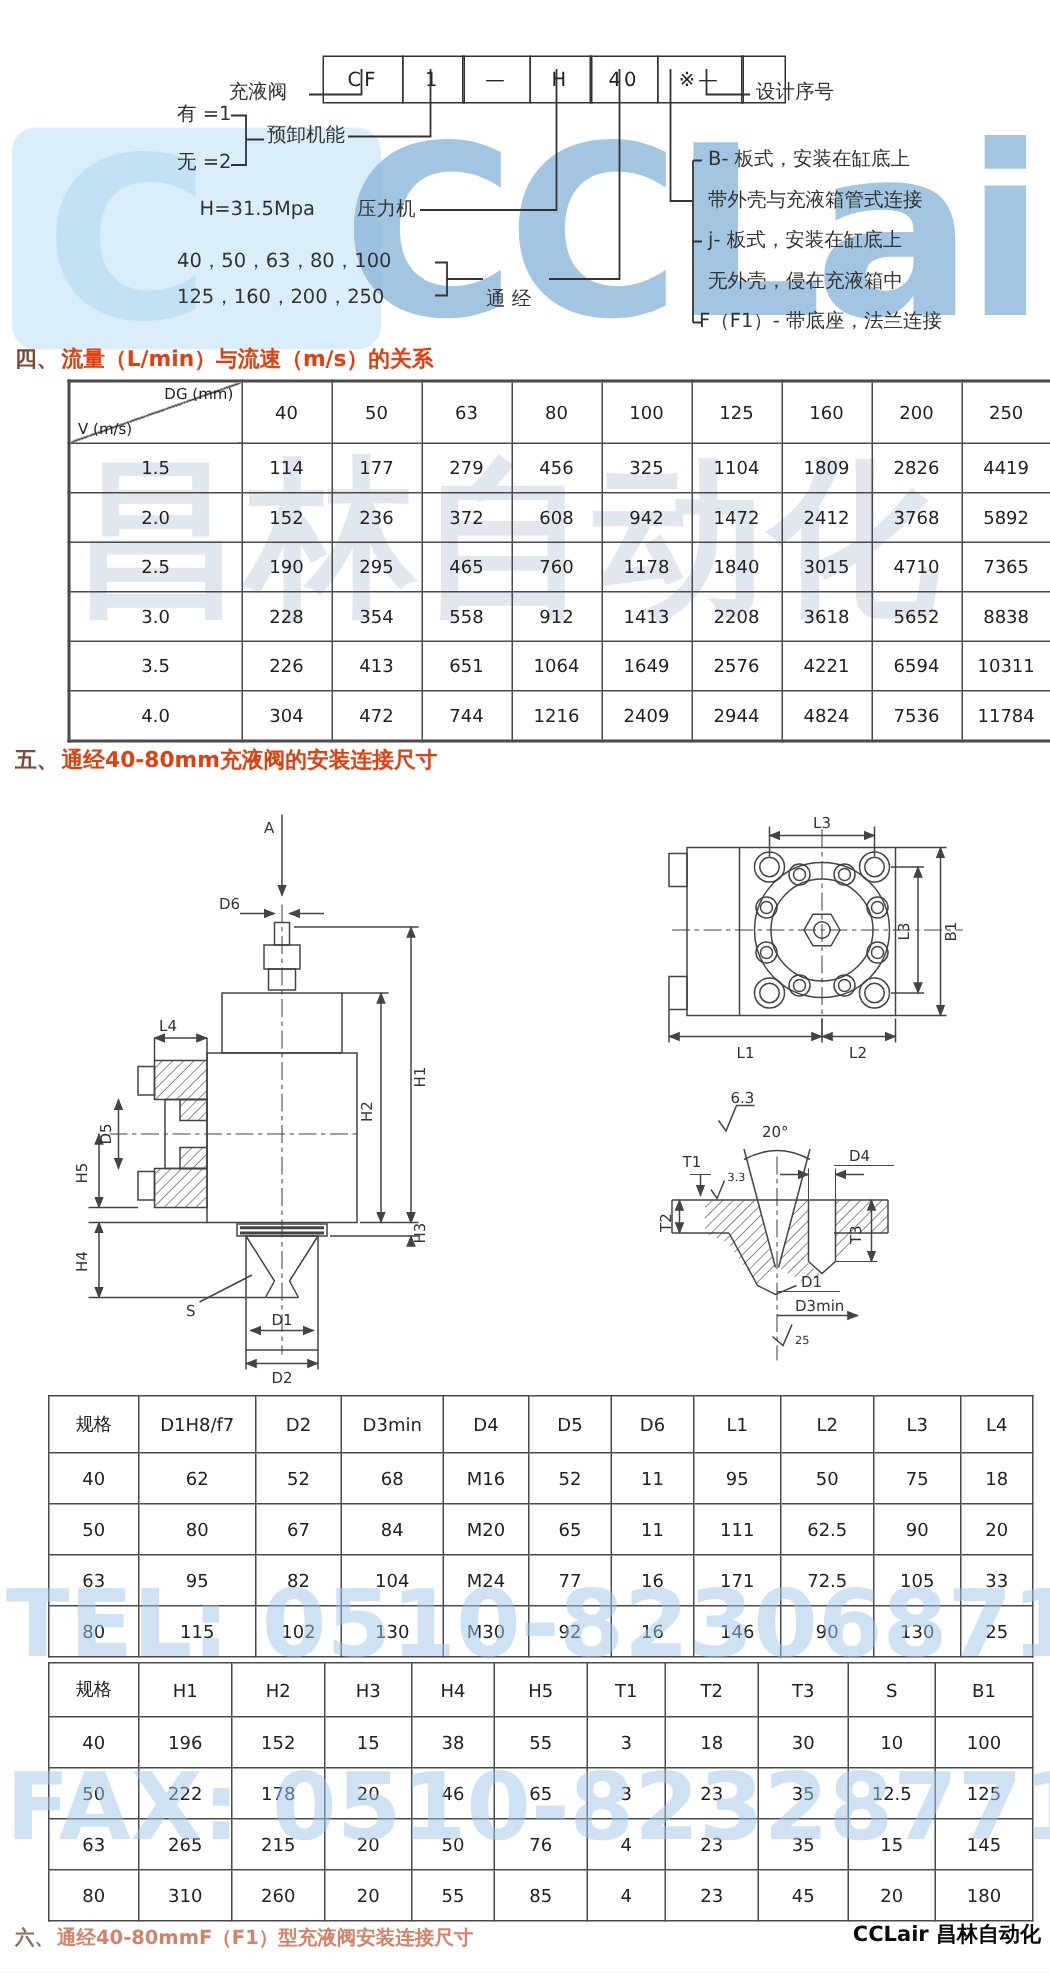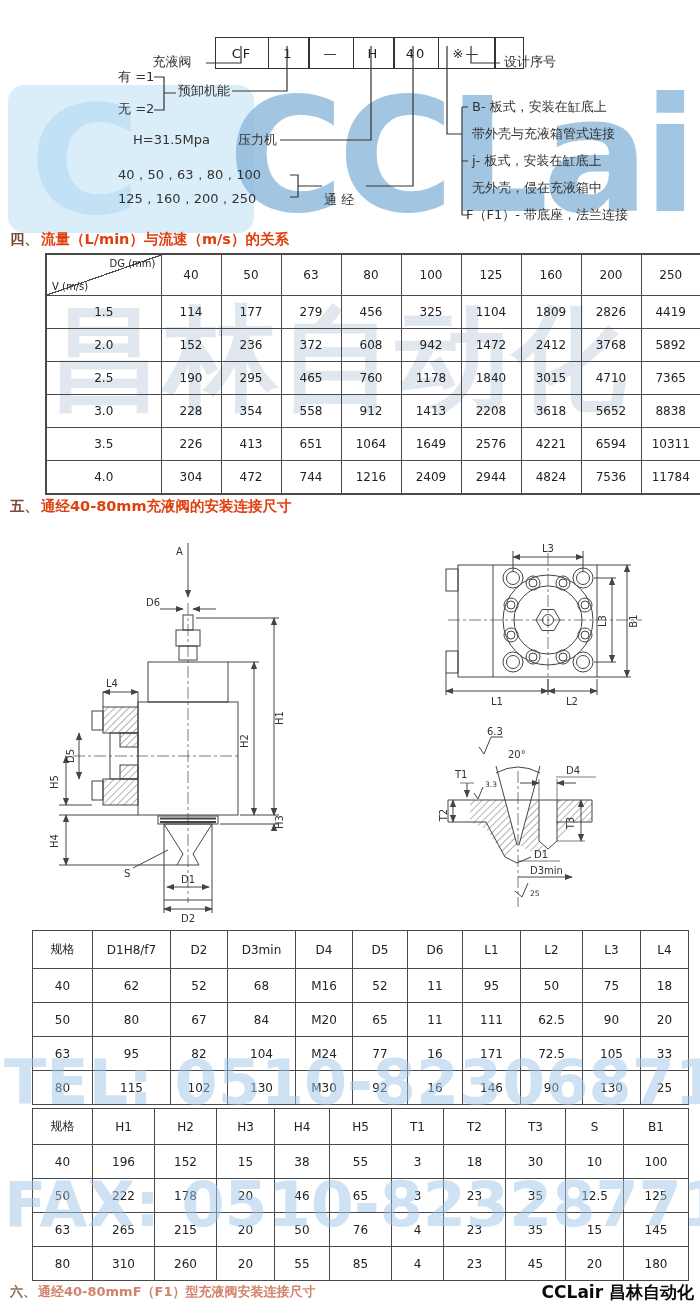--- a/index.html
+++ b/index.html
@@ -43,21 +43,21 @@
   #dims-table2 td{height:33px;}
   .diag{position:relative;
         background-image:linear-gradient(to bottom right,transparent 49.2%,#4a4a4a 49.2%,#4a4a4a 50.8%,transparent 50.8%);padding-left:40px;}
   .diag .t{position:absolute;top:3px;right:5px;font-size:10px;}
   .diag .b{position:absolute;bottom:3px;left:5px;font-size:10px;}
   
   #drawings{position:absolute;left:0;top:525px;z-index:1;}
   #drawings text{font-family:"DejaVu Sans",sans-serif;font-size:10px;fill:#333;stroke:none;}
   #drawings .sm{font-size:7.5px;}
   
-  #brand{position:absolute;right:6px;top:1281px;font-size:17px;font-weight:700;color:#0a0a0a;z-index:3;}
+  #brand{position:absolute;right:6px;top:1281px;font-size:14px;font-weight:700;color:#0a0a0a;z-index:3;}
 </style>
 </head>
 <body>
 
 <div id="page">
 
   <div class="wm wm-block"></div>
   <div class="wm wm-c">C</div>
   <div class="wm wm-logo">CCLair</div>
   <div class="wm wm-name">昌林自动化</div>

